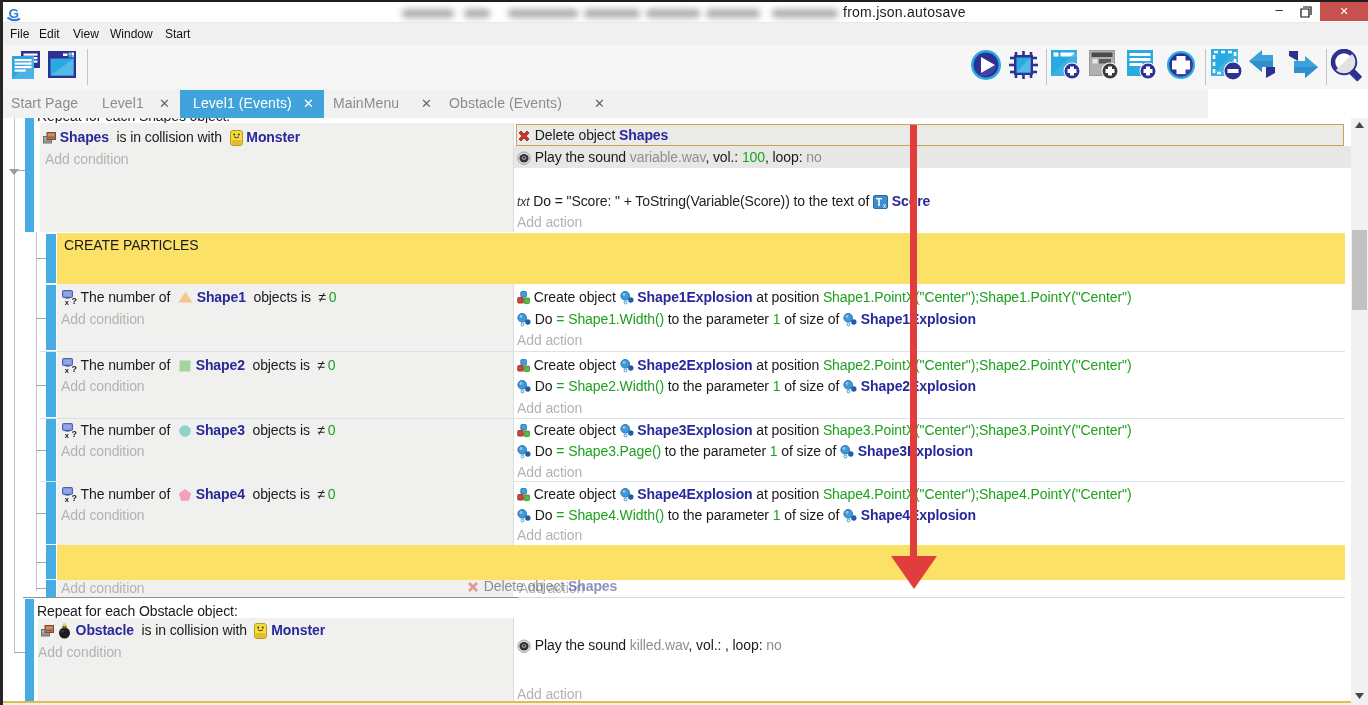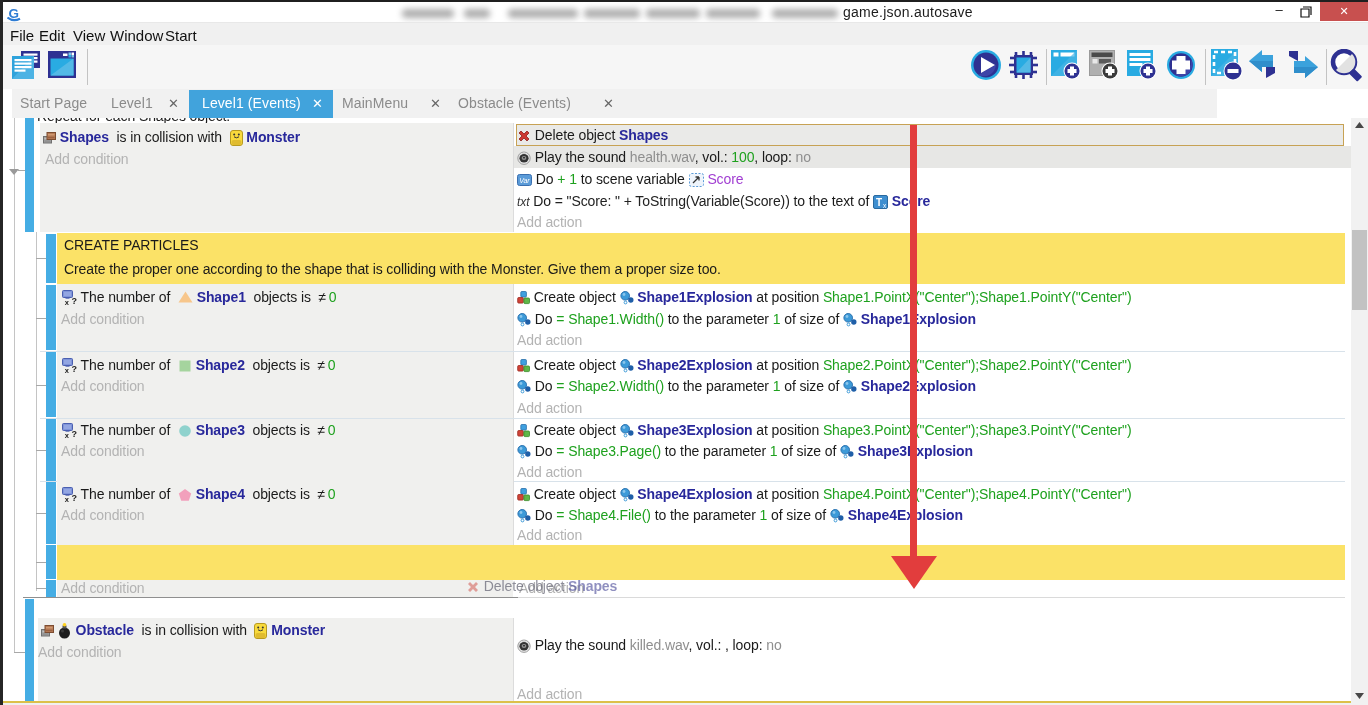--- a/index.html
+++ b/index.html
@@ -10,26 +10,26 @@
 #titlebar { position:absolute; left:0; top:0; width:1368px; height:22px; background:#fff; border-top:2px solid #1f1f1f; }
 #winleft { position:absolute; left:0; top:0; width:3px; height:705px; background:#262626; z-index:50; }
 
 #title-blur { position:absolute; left:402px; top:5px; height:12px; width:440px; }
 #title-blur div { position:absolute; top:2px; height:9px; background:#adadad; filter:blur(3px); border-radius:4px; }
 #title-text { position:absolute; left:843px; top:2px; font-size:14px; color:#1c1c1c; letter-spacing:0.25px; }
 .wbtn { position:absolute; top:0; height:19px; }
 #btn-close { left:1320px; width:48px; background:#c8504f; color:#fff; text-align:center; font-size:11px; line-height:19px; }
 
 #menubar { position:absolute; left:3px; top:22px; width:1365px; height:23px; background:#f0f0f0; border-top:1px solid #e8e8e8; }
-.menu-item { position:absolute; top:4px; font-size:15px; color:#111; }
+.menu-item { position:absolute; top:4px; font-size:12px; color:#111; }
 
 #toolbar { position:absolute; left:3px; top:45px; width:1365px; height:44px; background:#f6f6f6; }
 .tsep { position:absolute; top:4px; width:1px; height:36px; background:#c3c3c3; }
 
-#tabbar { position:absolute; left:12px; top:89px; width:1205px; height:29px; background:#f1f1f1; }
+#tabbar { position:absolute; left:3px; top:89px; width:1205px; height:29px; background:#f1f1f1; }
 .tab-label { position:absolute; top:6px; font-size:14px; color:#8b8b8b; letter-spacing:0.1px; }
 .tab-x { position:absolute; top:7px; font-size:13px; color:#666; }
 #activetab { position:absolute; left:177px; top:1px; width:144px; height:28px; background:#41a3dc; }
 #activetab .t { position:absolute; left:13px; top:5px; font-size:14px; color:#fff; letter-spacing:0.1px; }
 #activetab .x { position:absolute; left:123px; top:6px; font-size:13px; color:#fff; }
 
 #events { position:absolute; left:3px; top:118px; width:1348px; height:587px; background:#fff; overflow:hidden; }
 
 .bar1 { position:absolute; left:21.5px; width:9px; background:#45ade4; }
 .bar2 { position:absolute; left:43px; width:10px; background:#45ade4; }
@@ -64,21 +64,21 @@
   </svg>
   <div id="title-blur">
     <div style="left:0;width:52px"></div>
     <div style="left:62px;width:26px"></div>
     <div style="left:106px;width:70px"></div>
     <div style="left:182px;width:56px"></div>
     <div style="left:244px;width:54px"></div>
     <div style="left:304px;width:54px"></div>
     <div style="left:370px;width:66px"></div>
   </div>
-  <div id="title-text">game.json.autosave</div>
+  <div id="title-text">from.json.autosave</div>
   <div class="wbtn" style="left:1266px;width:26px;color:#111;text-align:center;font-size:13px;line-height:16px;">–</div>
   <div class="wbtn" style="left:1296px;width:22px;">
     <svg width="12" height="12" style="margin:4px 0 0 4px" viewBox="0 0 12 12">
         <path d="M3 1 h8 v8 M1 3 h8 v8 h-8 z" fill="none" stroke="#111" stroke-width="1.2"></path>
       </svg>
   </div>
   <div class="wbtn" id="btn-close">✕</div>
 </div>
 <div id="menubar">
   <div class="menu-item" style="left:7px">File</div>
@@ -266,39 +266,31 @@
   <div class="abs" style="left:513px;top:5.5px;width:828px;height:22.5px;background:#eaeae8;border:1px solid #c7a254"></div>
   <div class="row" style="left:514px;top:6px"><svg class="ic" width="14" height="14" viewBox="0 0 14 14">
         <path d="M2 4 L4 2 L7 5 L10 2 L12 4 L9 7 L12 10 L10 12 L7 9 L4 12 L2 10 L5 7 Z" fill="#cc3932" stroke="#8f1f1a" stroke-width="0.8"></path>
       </svg> Delete object <span class="obj">Shapes</span></div>
   <div class="row" style="left:514px;top:28px"><svg class="ic" width="14" height="14" viewBox="0 0 14 14">
         <circle cx="7" cy="7.2" r="6.2" fill="#e6e6e6" stroke="#8a8a8a" stroke-width="0.8"></circle>
         <path d="M7 1 L9 3 L5 3 Z" fill="#d0d0d0"></path>
         <ellipse cx="7" cy="7.2" rx="4.6" ry="4.2" fill="#333"></ellipse>
         <ellipse cx="7" cy="7" rx="2.4" ry="2" fill="#909090"></ellipse>
         <ellipse cx="7" cy="6.8" rx="1" ry="0.8" fill="#1a1a1a"></ellipse>
-      </svg> Play the sound <span class="gry">health.wav</span>, vol.: <span class="grn">100</span>, loop: <span class="gry">no</span></div>
-  <div class="row" style="left:514px;top:50px"><svg class="ic" width="15" height="12" style="vertical-align:-2px" viewBox="0 0 15 12">
-        <rect x="0.5" y="0.5" width="14" height="11" rx="2" fill="#5b9bd8" stroke="#3a6fb0"></rect>
-        <text x="2.2" y="8.8" font-size="7" fill="#fff" font-family="Liberation Sans" font-style="italic">Var</text>
-      </svg> Do <span class="grn">+ 1</span> to scene variable <svg class="ic" width="15" height="14" viewBox="0 0 15 14">
-        <rect x="0.5" y="0.5" width="14" height="13" rx="2" fill="#eef4fb" stroke="#5b9bd8" stroke-dasharray="2,1.5"></rect>
-        <path d="M4 10 L10 4 M10 4 l-3.5 0 M10 4 l0 3.5" stroke="#333" stroke-width="1.3" fill="none"></path>
-      </svg> <span class="pur">Score</span></div>
+      </svg> Play the sound <span class="gry">variable.wav</span>, vol.: <span class="grn">100</span>, loop: <span class="gry">no</span></div>
   <div class="row" style="left:514px;top:71.5px"><span style="font-style:italic;color:#333;font-size:12px">txt</span> Do <span style="color:#222">= "Score: " + ToString(Variable(Score))</span> to the text of <svg class="ic" width="15" height="14" viewBox="0 0 15 14">
         <rect x="0.5" y="0.5" width="14" height="13" rx="1.5" fill="#3f8fd0" stroke="#2a6aa0"></rect>
         <text x="3" y="10.5" font-size="10" font-weight="bold" fill="#fff" font-family="Liberation Sans">T</text>
         <text x="10" y="12.5" font-size="6.5" fill="#fff" font-family="Liberation Sans">x</text>
       </svg> <span class="obj">Score</span></div>
   <div class="row dim" style="left:514px;top:93px">Add action</div>
 
   <div class="comment" style="top:115px;height:50.5px"></div>
   <div class="bar2" style="top:115.5px;height:49.5px"></div>
   <div class="row" style="left:61px;top:116px">CREATE PARTICLES</div>
-  <div class="row" style="left:61px;top:140px">Create the proper one according to the shape that is colliding with the Monster. Give them a proper size too.</div>
 
   <div class="bar2" style="top:166.5px;height:65.5px"></div>
   <div class="cond2" style="top:166px;height:66.5px;width:456px"></div>
   <div class="vdiv" style="left:510px;top:166px;height:66.5px"></div>
   <div class="row" style="left:59px;top:168px"><svg class="ic" width="15" height="16" style="vertical-align:-4px" viewBox="0 0 15 16">
         <rect x="0.5" y="0.5" width="10" height="7" rx="1" fill="#7b90d8" stroke="#4a5fb0"></rect>
         <rect x="1.8" y="1.8" width="7.4" height="4.4" fill="#93a6e2"></rect>
         <rect x="3.5" y="7.5" width="4" height="1.2" fill="#4a5fb0"></rect>
         <text x="2.8" y="14.5" font-size="7.5" font-weight="bold" fill="#222" font-family="Liberation Sans">x</text>
         <text x="9.5" y="14" font-size="9" font-weight="bold" fill="#222" font-family="Liberation Sans">?</text>
@@ -425,41 +417,42 @@
         <circle cx="5.2" cy="4.8" r="4.3" fill="#3d9ad8" stroke="#2a72b0"></circle>
         <circle cx="4" cy="3.5" r="1.4" fill="#8cc6ec"></circle>
         <circle cx="10.8" cy="9" r="2.7" fill="#1f5fa8"></circle>
         <circle cx="5.5" cy="11.5" r="1.4" fill="none" stroke="#3d9ad8" stroke-width="1"></circle>
       </svg> <span class="obj">Shape4Explosion</span> at position <span class="grn">Shape4.PointX("Center");Shape4.PointY("Center")</span></div>
   <div class="row" style="left:514px;top:386px"><svg class="ic" width="14" height="14" viewBox="0 0 14 14">
         <circle cx="5.2" cy="4.8" r="4.3" fill="#3d9ad8" stroke="#2a72b0"></circle>
         <circle cx="4" cy="3.5" r="1.4" fill="#8cc6ec"></circle>
         <circle cx="10.8" cy="9" r="2.7" fill="#1f5fa8"></circle>
         <circle cx="5.5" cy="11.5" r="1.4" fill="none" stroke="#3d9ad8" stroke-width="1"></circle>
-      </svg> Do <span class="grn">= Shape4.File()</span> to the parameter <span class="grn">1</span> of size of <svg class="ic" width="14" height="14" viewBox="0 0 14 14">
+      </svg> Do <span class="grn">= Shape4.Width()</span> to the parameter <span class="grn">1</span> of size of <svg class="ic" width="14" height="14" viewBox="0 0 14 14">
         <circle cx="5.2" cy="4.8" r="4.3" fill="#3d9ad8" stroke="#2a72b0"></circle>
         <circle cx="4" cy="3.5" r="1.4" fill="#8cc6ec"></circle>
         <circle cx="10.8" cy="9" r="2.7" fill="#1f5fa8"></circle>
         <circle cx="5.5" cy="11.5" r="1.4" fill="none" stroke="#3d9ad8" stroke-width="1"></circle>
       </svg> <span class="obj">Shape4Explosion</span></div>
   <div class="row dim" style="left:514px;top:406px">Add action</div>
 
   <div class="comment" style="top:426.5px;height:35px"></div>
   <div class="bar2" style="top:427px;height:34px"></div>
 
   <div class="bar2" style="top:462px;height:17.5px"></div>
   <div class="cond2" style="top:461.5px;height:18px;width:456px"></div>
   <div class="row dim" style="left:58px;top:459px">Add condition</div>
   <div class="row dim" style="left:516px;top:459px">Add action</div>
   <div class="row" style="left:463px;top:457px;color:rgba(105,105,120,0.75)"><svg class="ic" width="14" height="14" viewBox="0 0 14 14" opacity="0.45">
         <path d="M2 4 L4 2 L7 5 L10 2 L12 4 L9 7 L12 10 L10 12 L7 9 L4 12 L2 10 L5 7 Z" fill="#cc3932"></path>
       </svg> Delete object <span style="font-weight:bold;color:rgba(70,70,150,0.6)">Shapes</span></div>
   <div class="abs" style="left:20px;top:479px;width:495px;height:1px;background:#8f8f8f"></div>
   <div class="abs" style="left:515px;top:479px;width:827px;height:1px;background:#dadada"></div>
 
+  <div class="row" style="left:34px;top:482px">Repeat for each Obstacle object:</div>
 
   <div class="bar1" style="top:481px;height:103px"></div>
   <div class="cond" style="left:34.5px;top:499.5px;height:84.5px;width:475.5px"></div>
   <div class="vdiv" style="left:510px;top:499.5px;height:84.5px"></div>
   <div class="row" style="left:38px;top:500.5px"><svg class="ic" width="13" height="14" viewBox="0 0 13 14">
         <rect x="0.5" y="5.5" width="8" height="6.5" fill="#a0a0a0" stroke="#707070"></rect>
         <rect x="1.5" y="7" width="6" height="1.2" fill="#c0c0c0"></rect>
         <rect x="1.5" y="9.5" width="6" height="1.2" fill="#8a8a8a"></rect>
         <rect x="4" y="1.5" width="8.5" height="7" fill="#b57a55" stroke="#7c4c30"></rect>
         <rect x="5" y="3" width="6.5" height="1.4" fill="#cf9870"></rect>

